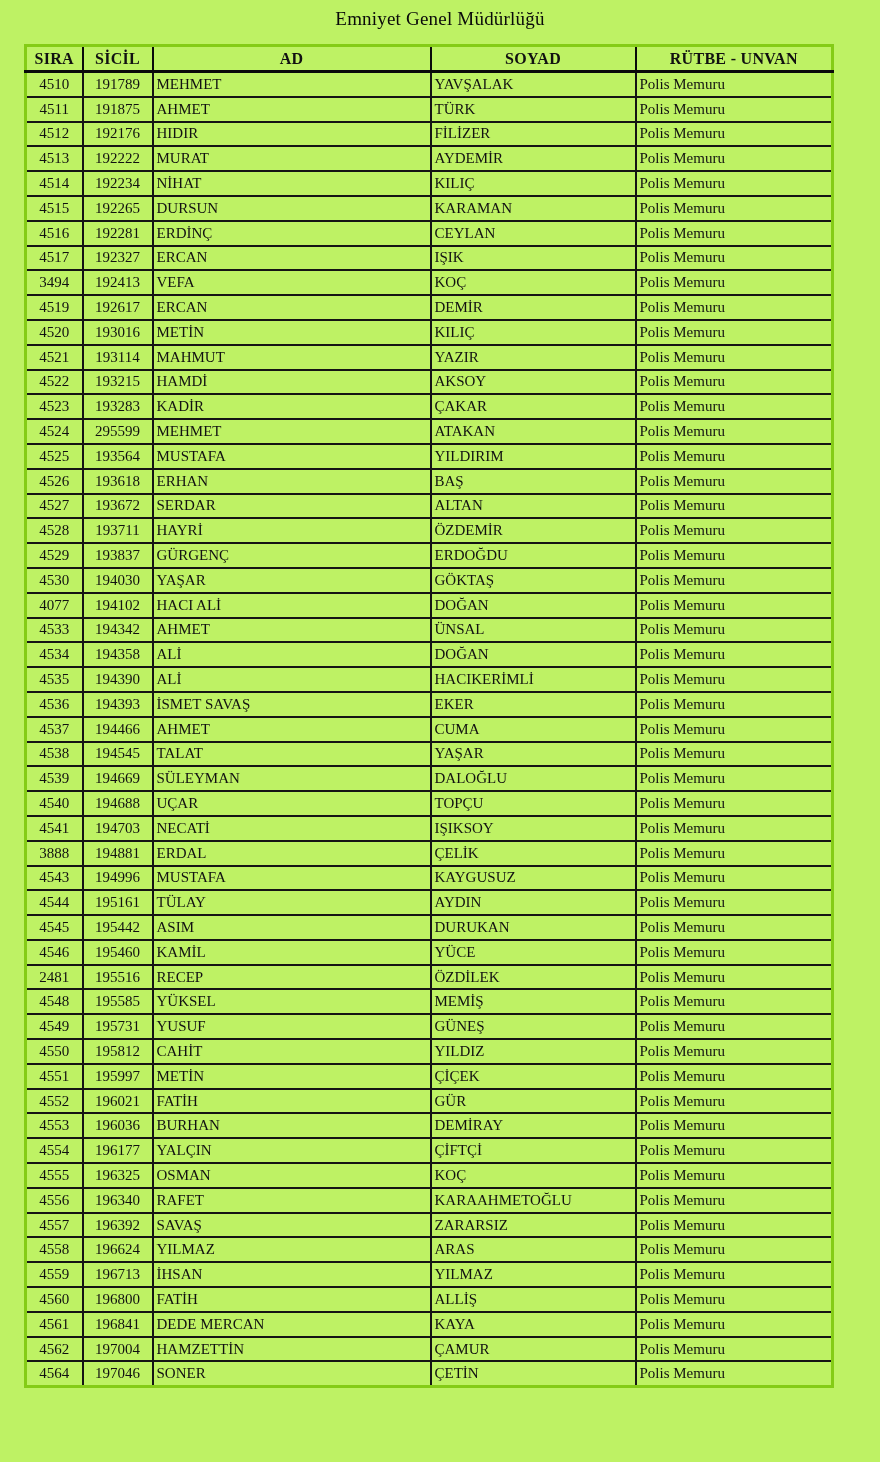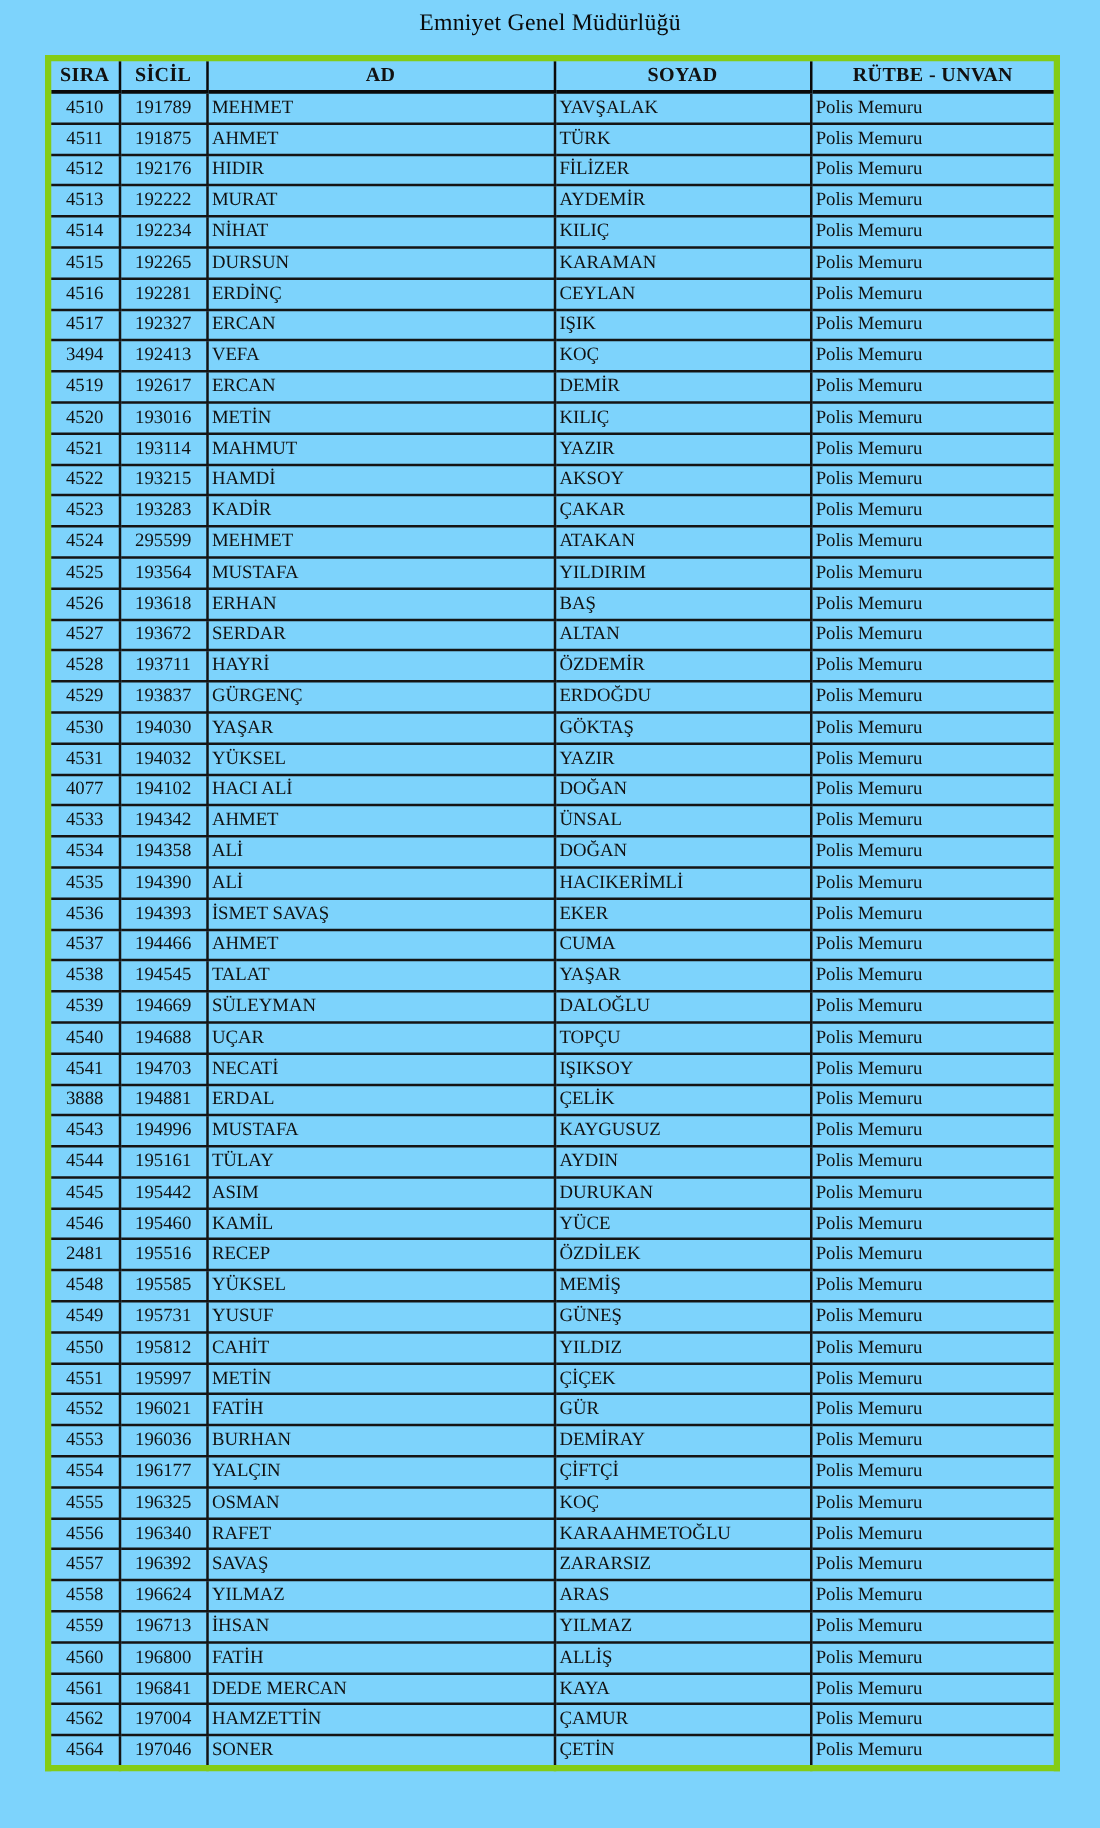--- a/index.html
+++ b/index.html
@@ -4,44 +4,44 @@
 <style>
   html, body {
     margin: 0;
     padding: 0;
     background: #ffffff;
   }
   .page {
     position: relative;
     width: 880px;
     height: 1462px;
-    background: #7dd3fc;
+    background: #bef264;
     font-family: "Liberation Serif", "DejaVu Serif", serif;
     color: #111111;
     overflow: hidden;
   }
   .doc-title {
     position: absolute;
     top: 8px;
     left: 0;
     width: 100%;
     text-align: center;
     font-size: 19px;
     font-weight: 400;
     letter-spacing: 0.2px;
     color: #0a0a0a;
   }
   table.personnel {
     position: absolute;
-    left: 36px;
+    left: 24px;
     top: 44px;
     width: 807px;
     border-collapse: collapse;
     table-layout: fixed;
-    border: 5px solid #84cc16;
+    border: 3px solid #84cc16;
   }
   table.personnel col.c-sira  { width: 57px; }
   table.personnel col.c-sicil { width: 70px; }
   table.personnel col.c-ad    { width: 278px; }
   table.personnel col.c-soyad { width: 205px; }
   table.personnel col.c-rutbe { width: 197px; }
 
   table.personnel th {
     border: 2px solid #0a0a0a;
     border-bottom: 3px solid #0a0a0a;
@@ -237,27 +237,20 @@
           <td class="cell-rutbe">Polis Memuru</td>
         </tr>
         <tr>
           <td class="cell-sira">4530</td>
           <td class="cell-sicil">194030</td>
           <td class="cell-ad">YAŞAR</td>
           <td class="cell-soyad">GÖKTAŞ</td>
           <td class="cell-rutbe">Polis Memuru</td>
         </tr>
         <tr>
-          <td class="cell-sira">4531</td>
-          <td class="cell-sicil">194032</td>
-          <td class="cell-ad">YÜKSEL</td>
-          <td class="cell-soyad">YAZIR</td>
-          <td class="cell-rutbe">Polis Memuru</td>
-        </tr>
-        <tr>
           <td class="cell-sira">4077</td>
           <td class="cell-sicil">194102</td>
           <td class="cell-ad">HACI ALİ</td>
           <td class="cell-soyad">DOĞAN</td>
           <td class="cell-rutbe">Polis Memuru</td>
         </tr>
         <tr>
           <td class="cell-sira">4533</td>
           <td class="cell-sicil">194342</td>
           <td class="cell-ad">AHMET</td>

